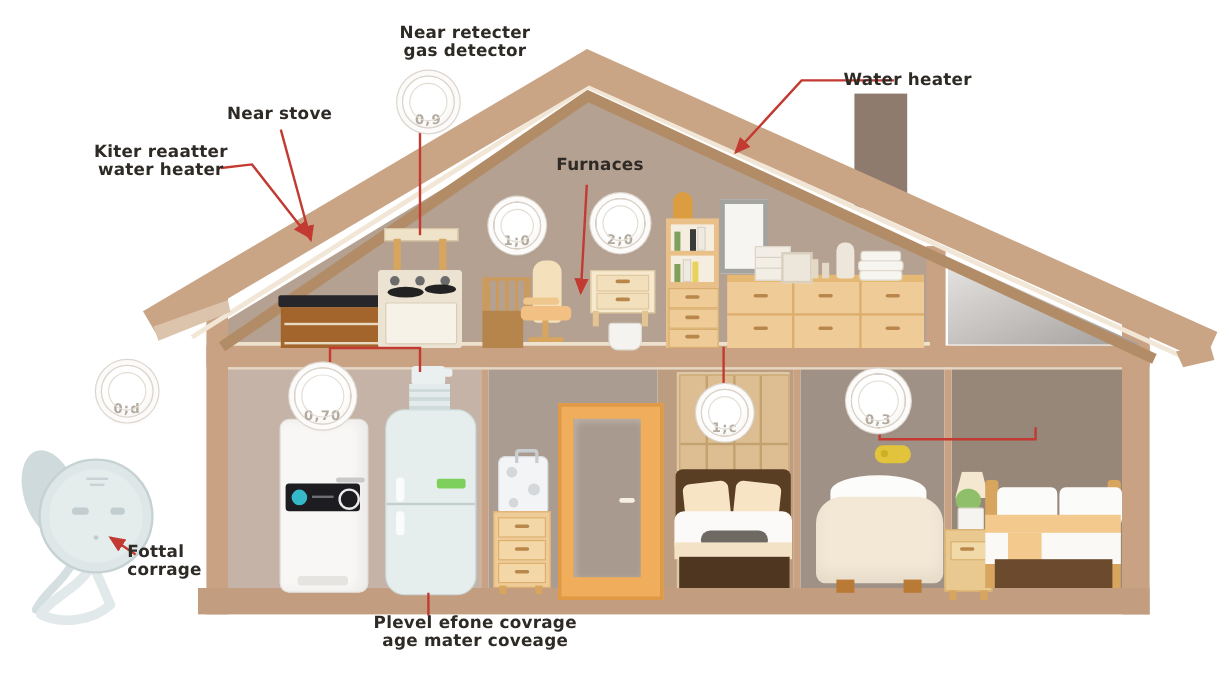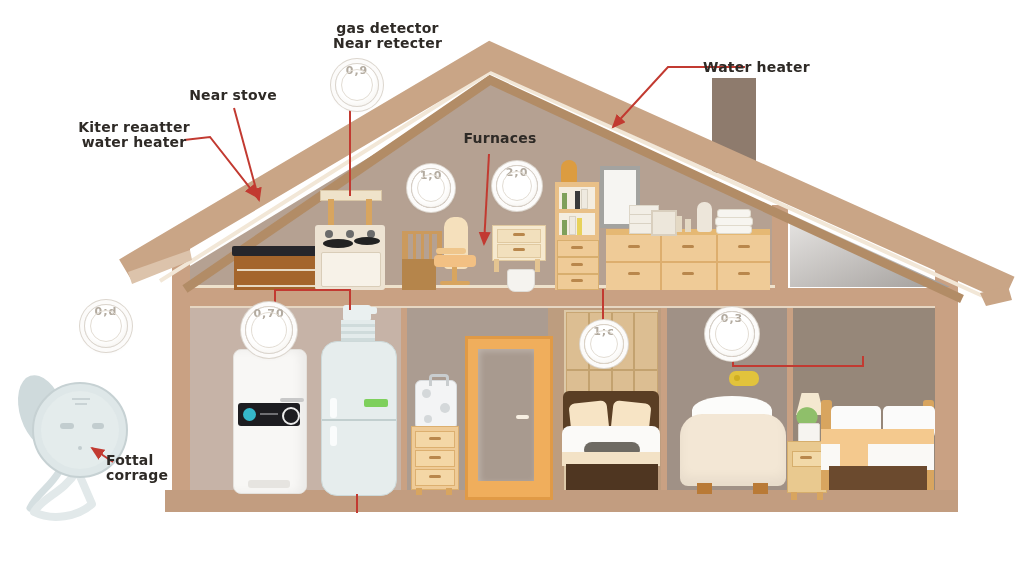--- a/index.html
+++ b/index.html
@@ -8,21 +8,21 @@
   #stage svg { position:absolute; left:0; top:0; }
   .layer { position:absolute; left:0; top:0; width:1024px; height:576px; }
   .f { position:absolute; }
   .lbl { position:absolute; font-size:14px; font-weight:600; color:#2E2A26; text-align:center;
          line-height:15px; letter-spacing:.2px; z-index:6; }
   .lbl span { display:block; }
   .detector { position:absolute; border-radius:50%; z-index:5;
     background: radial-gradient(circle at 45% 40%, #ffffff 55%, #efebe4 100%);
     border:1px solid #DAD4CC;
     box-shadow: 0 0 0 4px #FCFBFA, 0 0 0 5px #DCD6CE, 0 2px 5px rgba(120,110,100,.28);
-    display:flex; align-items:flex-start; justify-content:center; }
+    display:flex; align-items:flex-end; justify-content:center; }
   .detector::after { content:""; position:absolute; inset:5px; border:1px solid #E3DDD4; border-radius:50%; }
   .det-glyph { font-size:11px; font-weight:600; color:#B3ABA0; letter-spacing:1px; }
   .slot { position:absolute; left:3px; right:3px; height:2px; background:#E7D9C2; }
   .handle { position:absolute; width:12px; height:3px; background:#B9874C; border-radius:2px; }
 </style>
 </head>
 <body>
 
 <div id="stage">
 
@@ -291,34 +291,38 @@
       <path d="M113,462 L92,448" marker-end="url(#arr2)"></path>
     </g>
     <defs>
       <marker id="arr2" markerWidth="9" markerHeight="9" refX="6" refY="3" orient="auto">
         <path d="M0,0 L7,3 L0,6 Z" fill="#C23A31"></path>
       </marker>
     </defs>
   </svg>
 
   <div class="lbl" style="left:300px;top:21px;width:175px">
+    <span>Near retecter</span>
     <span>gas detector</span>
-    <span>Near retecter</span>
   </div>
   <div class="lbl" style="left:168px;top:88px;width:130px">
     <span>Near stove</span>
   </div>
   <div class="lbl" style="left:58px;top:120px;width:152px">
     <span>Kiter reaatter</span>
     <span>water heater</span>
   </div>
   <div class="lbl" style="left:440px;top:131px;width:120px">
     <span>Furnaces</span>
   </div>
   <div class="lbl" style="left:703px;top:60px;width:140px;text-align:left">
     <span>Water heater</span>
   </div>
   <div class="lbl" style="left:106px;top:453px;width:90px;text-align:left">
     <span>Fottal</span>
     <span>corrage</span>
   </div>
+  <div class="lbl" style="left:298px;top:512px;width:196px">
+    <span>Plevel efone covrage</span>
+    <span>age mater coveage</span>
+  </div>
 
 </div>
 
 </body></html>

